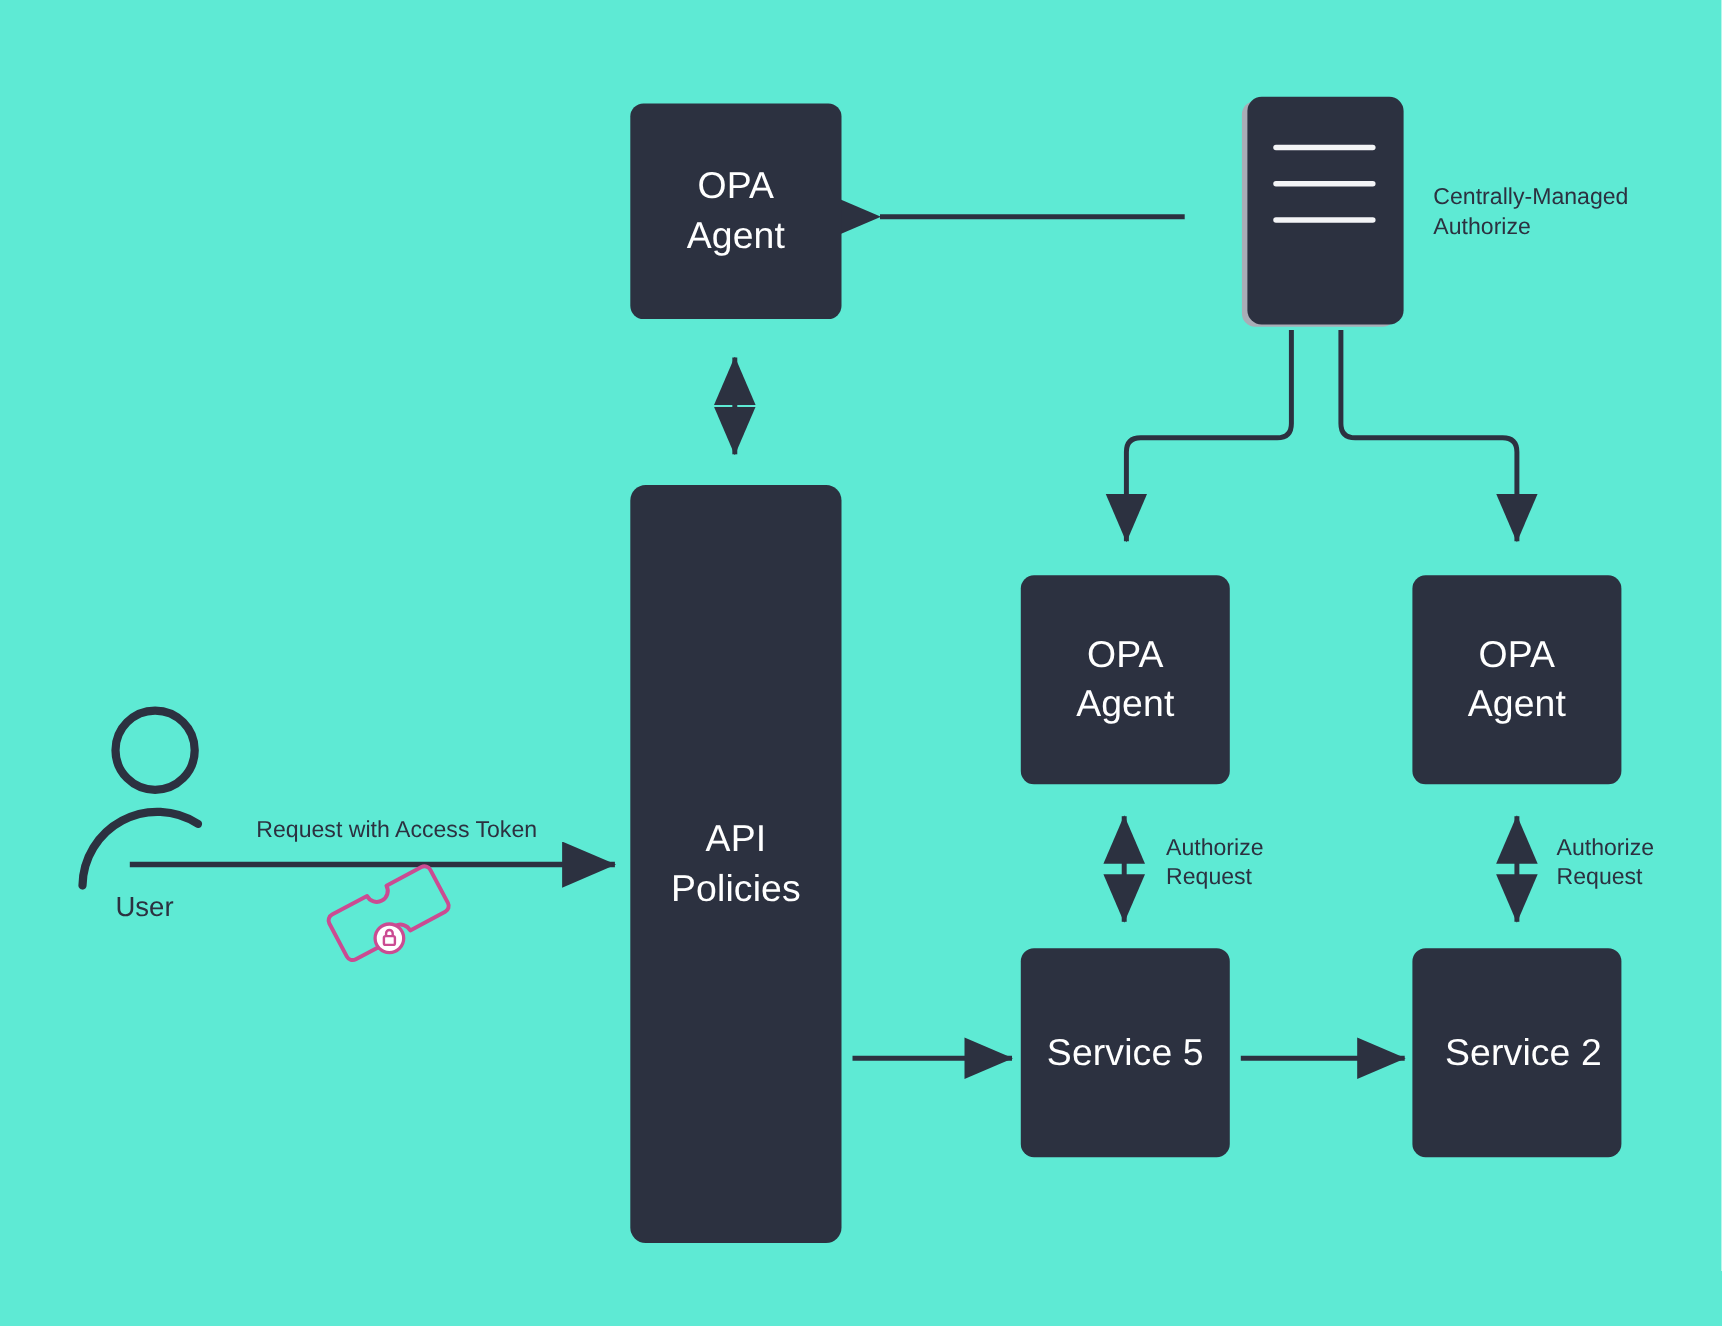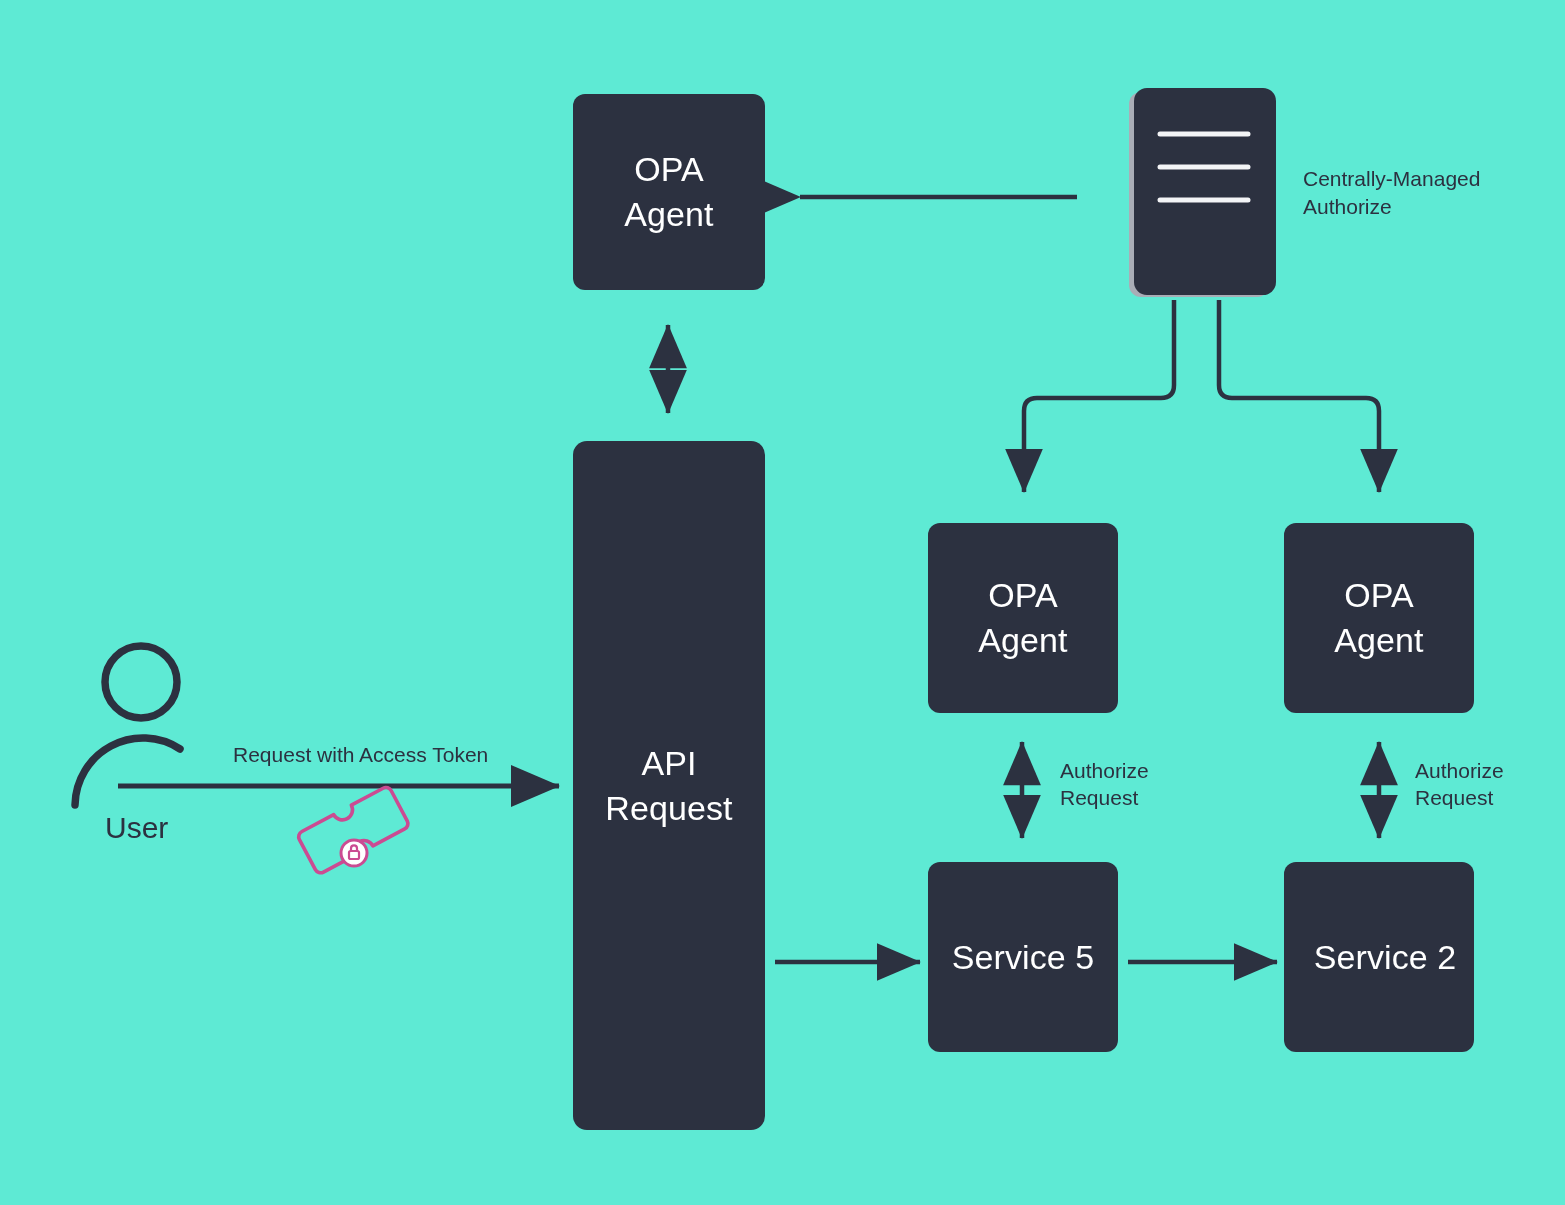--- a/index.html
+++ b/index.html
@@ -55,21 +55,21 @@
     color: #2c3140;
     font-family: "Liberation Sans", sans-serif;
     font-size: 21px;
     line-height: 1.32;
     white-space: pre-line;
   }
   .user-name {
     position: absolute;
     color: #2c3140;
     font-family: "Liberation Sans", sans-serif;
-    font-size: 30px;
+    font-size: 25px;
     line-height: 1.2;
   }
 </style>
 </head>
 <body>
 
 <div id="canvas">
 
   <svg id="diagram-svg" viewBox="0 0 1565 1205">
     <defs>
@@ -137,21 +137,21 @@
     </g>
   </svg>
 
   <div class="node-box" style="left:573px; top:94px; width:192px; height:196px;">
     <span class="node-label">OPA
 Agent</span>
   </div>
 
   <div class="node-box" style="left:573px; top:441px; width:192px; height:689px; border-radius:14px;">
     <span class="node-label">API
-Request</span>
+Policies</span>
   </div>
 
   <div class="node-box" style="left:928px; top:523px; width:190px; height:190px;">
     <span class="node-label">OPA
 Agent</span>
   </div>
 
   <div class="node-box" style="left:1284px; top:523px; width:190px; height:190px;">
     <span class="node-label">OPA
 Agent</span>

